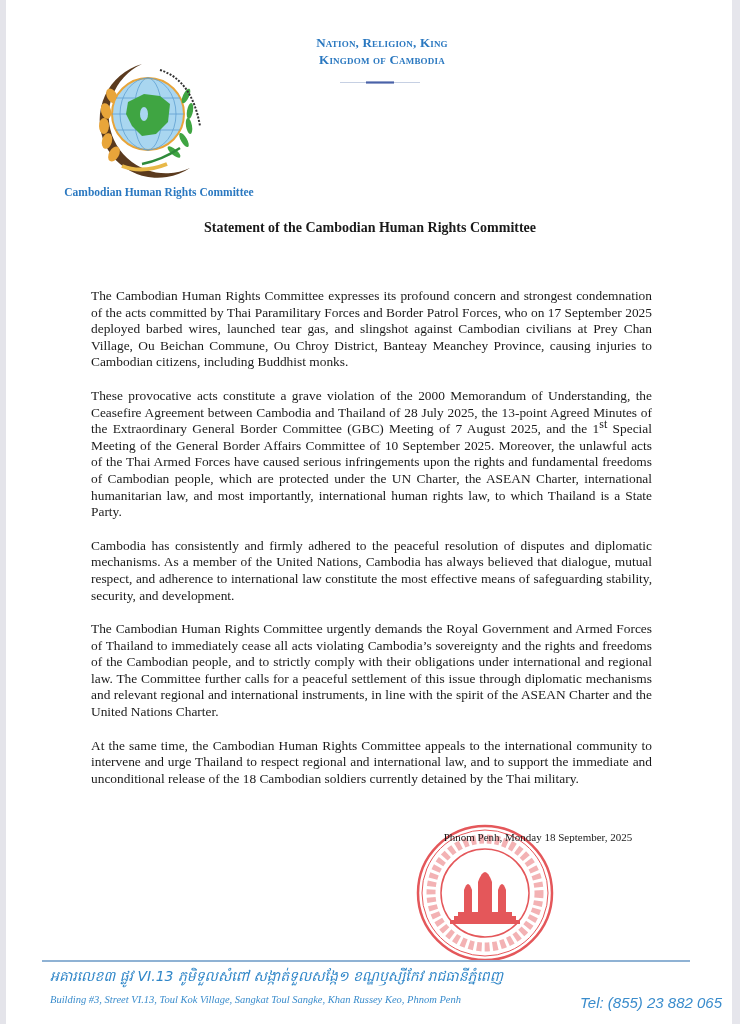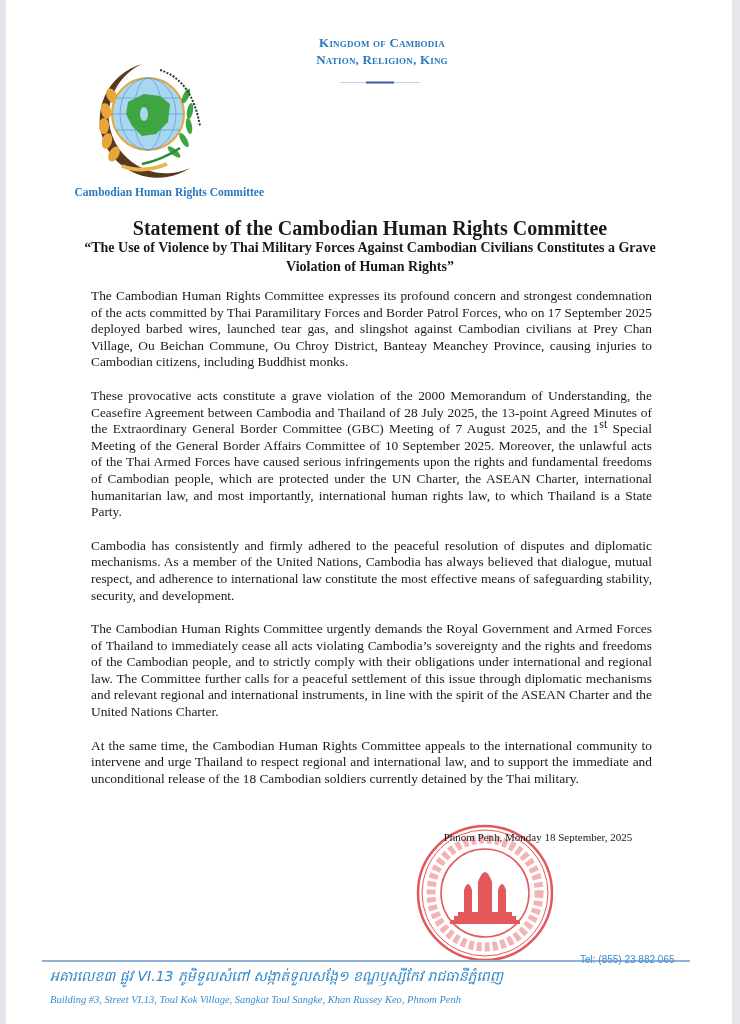--- a/index.html
+++ b/index.html
@@ -20,29 +20,29 @@
     font-variant: small-caps; letter-spacing: 0.2px;
   }
   .header-right .line { display: block; }
   .ornament {
     position: absolute; top: 81px; left: 340px; width: 80px; height: 3px;
   }
 
   .logo { position: absolute; left: 82px; top: 56px; width: 130px; height: 130px; }
   .logo-caption {
     position: absolute; left: 54px; top: 186px; width: 210px;
-    color: #2a78c0; font-weight: bold; font-size: 11.5px; text-align: right;
+    color: #2a78c0; font-weight: bold; font-size: 11.5px; text-align: center;
     font-family: "Liberation Serif", serif;
   }
 
   .title-block {
     position: absolute; top: 218px; left: 60px; width: 620px; text-align: center;
     font-weight: bold;
   }
-  .title-main { font-size: 20px; line-height: 20px; }
+  .title-main { font-size: 14px; line-height: 20px; }
   .title-sub { font-size: 14px; line-height: 19px; }
 
   .body {
     position: absolute; top: 288px; left: 91px; width: 573px;
     font-size: 13.4px; line-height: 16.6px; text-align: justify;
   }
   .body p { margin: 0 12px 17px 0; }
   .body sup { font-size: 12px; line-height: 0; }
 
   .dateline {
@@ -59,22 +59,22 @@
     position: absolute; top: 967px; left: 50px; width: 640px;
     color: #2f86c8; font-style: italic; font-size: 14px;
     font-family: "DejaVu Sans", sans-serif;
   }
   .footer-address {
     position: absolute; top: 994px; left: 50px;
     color: #3a8ccc; font-style: italic; font-size: 10.5px;
     font-family: Liberation Serif, serif;
   }
   .footer-tel {
-    position: absolute; top: 954px; left: 580px;
-    color: #3a8ccc; font-size: 10px;
+    position: absolute; top: 994px; left: 580px;
+    color: #3a8ccc; font-style: italic; font-size: 15px;
     font-family: "Liberation Sans", sans-serif;
   }
 </style>
 </head>
 <body>
 
 <div class="edge-left"></div>
 <div class="edge-right"></div>
 
 <div class="logo">
@@ -111,31 +111,30 @@
       <ellipse cx="92" cy="96" rx="3" ry="8" transform="rotate(-50 92 96)"></ellipse>
     </g>
     <path d="M60 108 Q80 104 98 92" stroke="#2f8a3a" stroke-width="2.5" fill="none"></path>
 
     <path d="M78 14 Q110 24 118 70" stroke="#333" stroke-width="2" stroke-dasharray="2 1.5" fill="none"></path>
   </svg>
 </div>
 <div class="logo-caption">Cambodian Human Rights Committee</div>
 
 <div class="header-right">
+  <span class="line">Nation, Religion, King</span>
   <span class="line">Kingdom of Cambodia</span>
-  <span class="line">Nation, Religion, King</span>
 </div>
 <svg class="ornament" viewBox="0 0 80 3">
   <line x1="0" y1="1.5" x2="80" y2="1.5" stroke="#b8c4dc" stroke-width="0.8"></line>
   <line x1="26" y1="1.5" x2="54" y2="1.5" stroke="#4a62a8" stroke-width="2.2"></line>
 </svg>
 
 <div class="title-block">
   <div class="title-main">Statement of the Cambodian Human Rights Committee</div>
-  <div class="title-sub">“The Use of Violence by Thai Military Forces Against Cambodian Civilians Constitutes a Grave Violation of Human Rights”</div>
 </div>
 
 <div class="body">
   <p>The Cambodian Human Rights Committee expresses its profound concern and strongest condemnation of the acts committed by Thai Paramilitary Forces and Border Patrol Forces, who on 17 September 2025 deployed barbed wires, launched tear gas, and slingshot against Cambodian civilians at Prey Chan Village, Ou Beichan Commune, Ou Chroy District, Banteay Meanchey Province, causing injuries to Cambodian citizens, including Buddhist monks.</p>
   <p><span>These provocative acts constitute a grave violation of the 2000 Memorandum of Understanding, the Ceasefire Agreement between Cambodia and Thailand of 28 July 2025, the 13-point Agreed Minutes of the Extraordinary General Border Committee (GBC) Meeting of 7 August 2025, and the 1</span><sup>st</sup><span> Special Meeting of the General Border Affairs Committee of 10 September 2025. Moreover, the unlawful acts of the Thai Armed Forces have caused serious infringements upon the rights and fundamental freedoms of Cambodian people, which are protected under the UN Charter, the ASEAN Charter, international humanitarian law, and most importantly, international human rights law, to which Thailand is a State Party.</span></p>
   <p>Cambodia has consistently and firmly adhered to the peaceful resolution of disputes and diplomatic mechanisms. As a member of the United Nations, Cambodia has always believed that dialogue, mutual respect, and adherence to international law constitute the most effective means of safeguarding stability, security, and development.</p>
   <p>The Cambodian Human Rights Committee urgently demands the Royal Government and Armed Forces of Thailand to immediately cease all acts violating Cambodia’s sovereignty and the rights and freedoms of the Cambodian people, and to strictly comply with their obligations under international and regional law. The Committee further calls for a peaceful settlement of this issue through diplomatic mechanisms and relevant regional and international instruments, in line with the spirit of the ASEAN Charter and the United Nations Charter.</p>
   <p>At the same time, the Cambodian Human Rights Committee appeals to the international community to intervene and urge Thailand to respect regional and international law, and to support the immediate and unconditional release of the 18 Cambodian soldiers currently detained by the Thai military.</p>
 </div>
 

